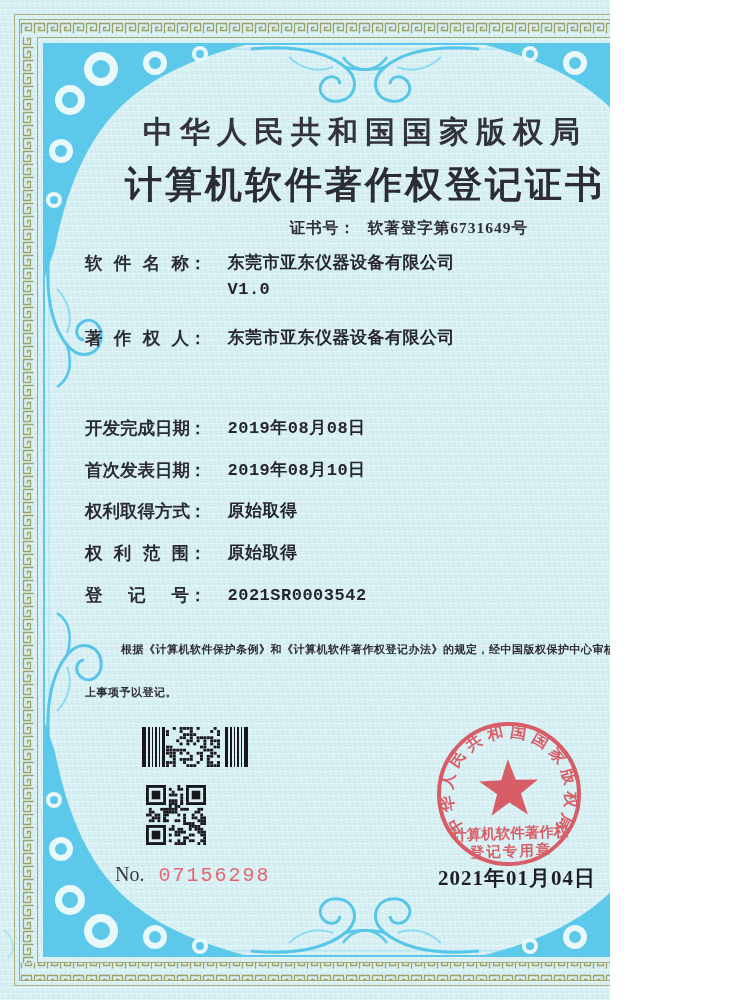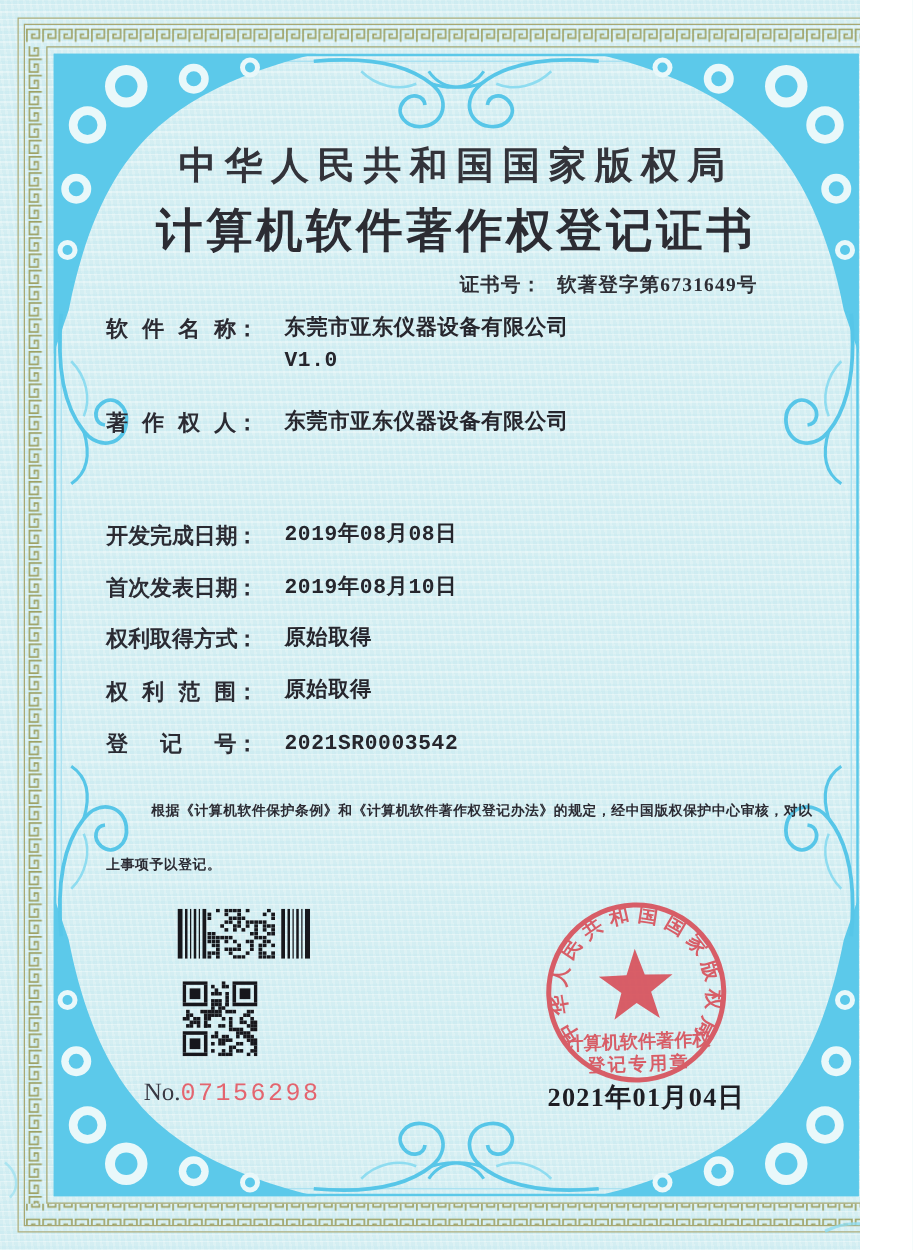--- a/index.html
+++ b/index.html
@@ -1,17 +1,17 @@
 <!DOCTYPE html>
 <html><head>
 <meta charset="utf-8">
 <style>
   html,body{margin:0;padding:0;background:#ffffff;}
   .page{
-    position:relative;width:688px;height:1000px;overflow:hidden;
+    position:relative;width:610px;height:1000px;overflow:hidden;
     background:#d9f0f3;
     background-image:
       repeating-linear-gradient(0deg, rgba(255,255,255,0.30) 0 1px, rgba(180,228,238,0.18) 1px 3px, rgba(255,255,255,0) 3px 6px),
       repeating-linear-gradient(83deg, rgba(255,255,255,0.10) 0 2px, rgba(170,222,235,0.10) 2px 5px);
     font-family:"Liberation Serif","DejaVu Serif",serif;
     color:#2d2d34;
   }
   .abs{position:absolute;}
   svg{display:block;}
   
@@ -39,21 +39,21 @@
     max-width:410px;line-height:26px;white-space:pre-line;
   }
   .statement{
     top:628px;left:85px;width:565px;
     font-size:11px;font-weight:700;line-height:43px;
     text-align:justify;text-indent:36px;color:#2b2b33;letter-spacing:0.5px;
   }
   .no-line{top:863px;left:115px;font-size:20px;color:#3a3a44;}
   .no-line .serial{
     font-family:"Liberation Mono","DejaVu Sans Mono",monospace;
-    color:#e4656f;letter-spacing:2px;font-size:20px;
+    color:#e4656f;margin-left:14px;letter-spacing:2px;font-size:20px;
   }
   .issue-date{
     top:864px;left:438px;font-size:21px;font-weight:700;color:#1e1e24;letter-spacing:1px;
     z-index:6;
   }
   .seal-wrap{top:694px;left:409px;width:200px;height:200px;opacity:0.88;z-index:5;transform:rotate(-2deg);}
   .barcode{top:727px;left:142px;z-index:3;}
   .qrcode{top:785px;left:146px;z-index:3;}
   .border-svg{top:0;left:0;z-index:1;pointer-events:none;}
   .content{z-index:4;}

